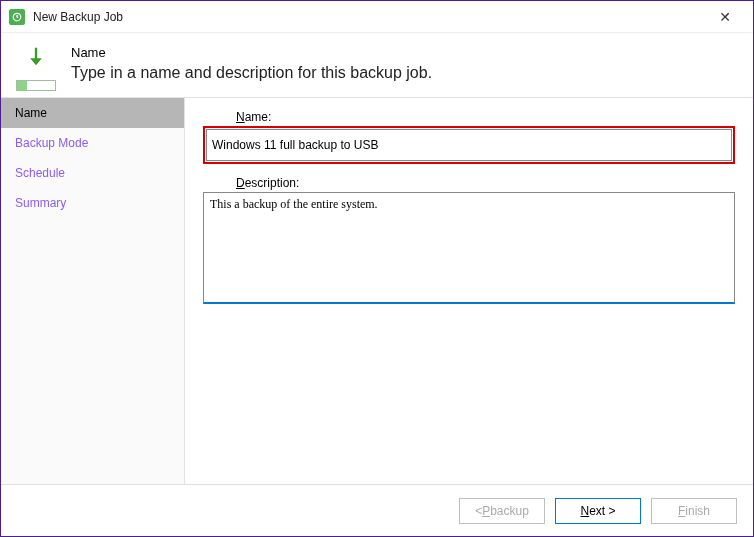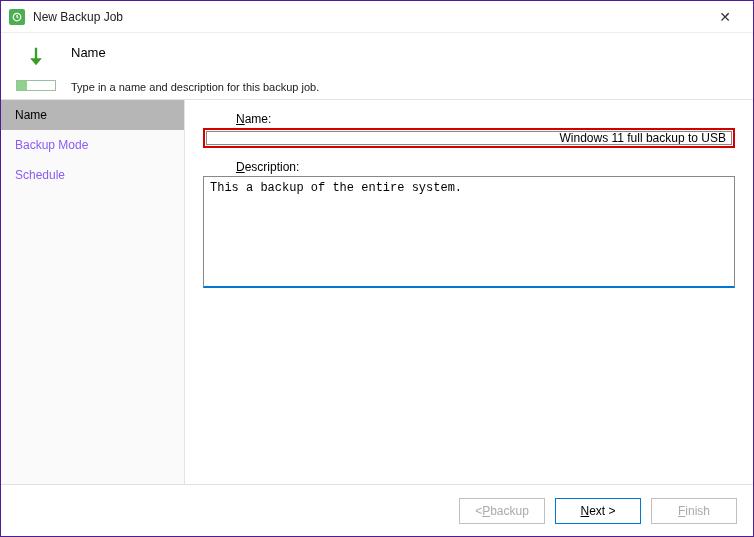--- a/index.html
+++ b/index.html
@@ -58,21 +58,21 @@
       border: 1px solid #9bbfa1;
       background: #fff;
     }
     .header-icon .progress .fill {
       width: 25%;
       height: 100%;
       background: #8fd28a;
     }
     .header-text { padding-left: 14px; padding-top: 2px; }
     .header-text .step-title { font-size: 13px; font-weight: 400; color: #000; line-height: 1.3; }
-    .header-text .step-sub { font-size: 11px; color: #222; margin-top: 19px; }
+    .header-text .step-sub { font-size: 16px; color: #222; margin-top: 2px; }
     .body-area {
       flex: 1;
       display: flex;
       border-top: 1px solid #e3e3e3;
       overflow: hidden;
     }
     .sidebar {
       width: 184px;
       background: #fafafa;
       border-right: 1px solid #e3e3e3;
@@ -110,32 +110,31 @@
       margin-bottom: 12px;
     }
     .name-input {
       width: 100%;
       border: 1px solid #888;
       padding: 3px 5px;
       font-size: 12px;
       font-family: inherit;
       color: #000;
       outline: none;
-      height: 14px;
-      text-align: right;
+      height: 32px;
     }
     .desc-input {
       width: 100%;
       flex: 0 0 112px;
       border: 1px solid #888;
       border-bottom: 2px solid #0078d4;
       border-left: 1px solid #888;
       padding: 4px 6px;
       font-size: 12px;
-      font-family: Liberation Mono, monospace;
+      font-family: Liberation Serif, serif;
       color: #000;
       resize: none;
       outline: none;
     }
     .footer {
       height: 52px;
       border-top: 1px solid #e0e0e0;
       display: flex;
       align-items: center;
       justify-content: flex-end;
@@ -200,20 +199,23 @@
   <div class="body-area">
     <div class="sidebar">
       <div class="sidebar-item active">
           <span>Name</span>
         </div>
       <div class="sidebar-item">
           <span>Backup Mode</span>
         </div>
       <div class="sidebar-item">
           <span>Schedule</span>
+        </div>
+      <div class="sidebar-item">
+          <span>Summary</span>
         </div>
     </div>
 
     <div class="form-area">
       <div class="field-label"><span class="u">N</span><span>ame:</span></div>
       <div class="name-input-wrap">
         <input class="name-input" type="text" value="Windows 11 full backup to USB" style="">
       </div>
       <div class="field-label"><span class="u">D</span><span>escription:</span></div>
       <textarea class="desc-input" style="">This a backup of the entire system.</textarea>

